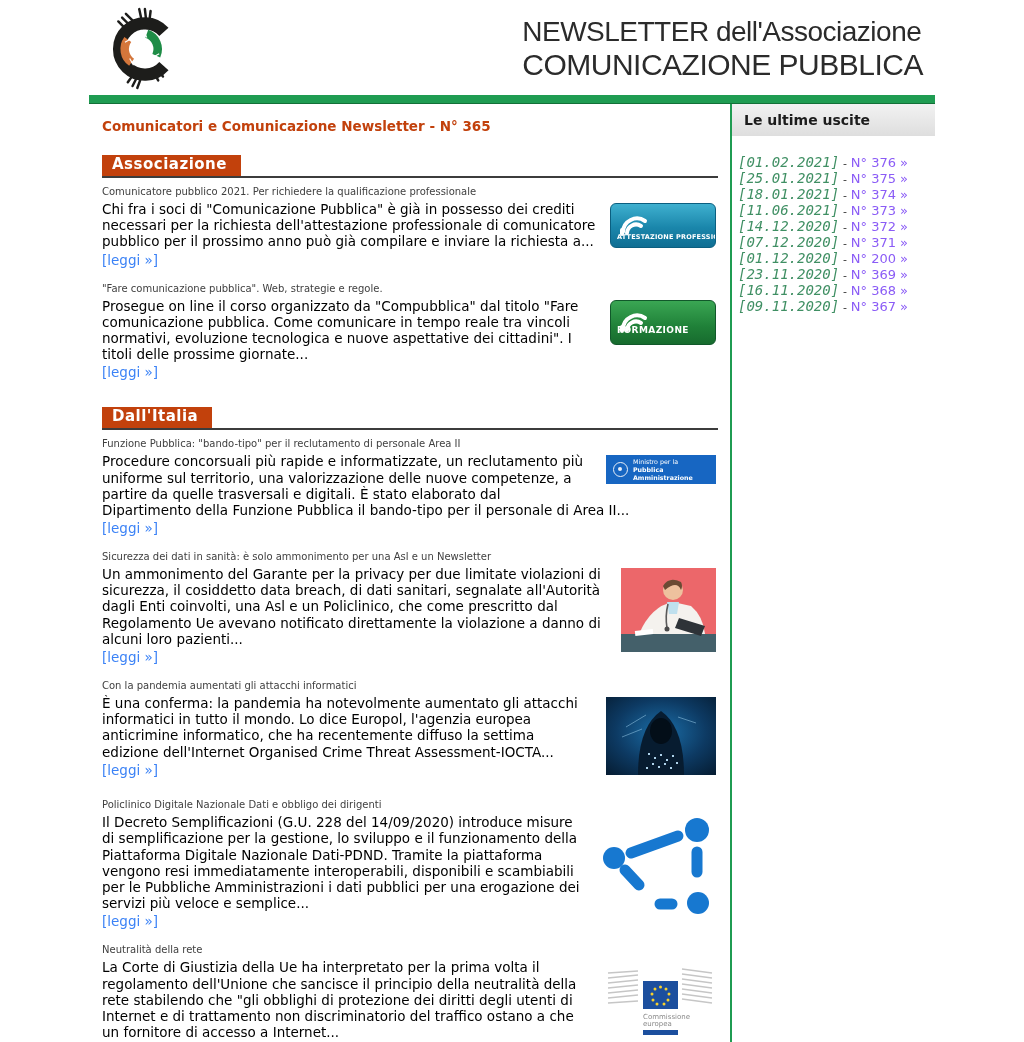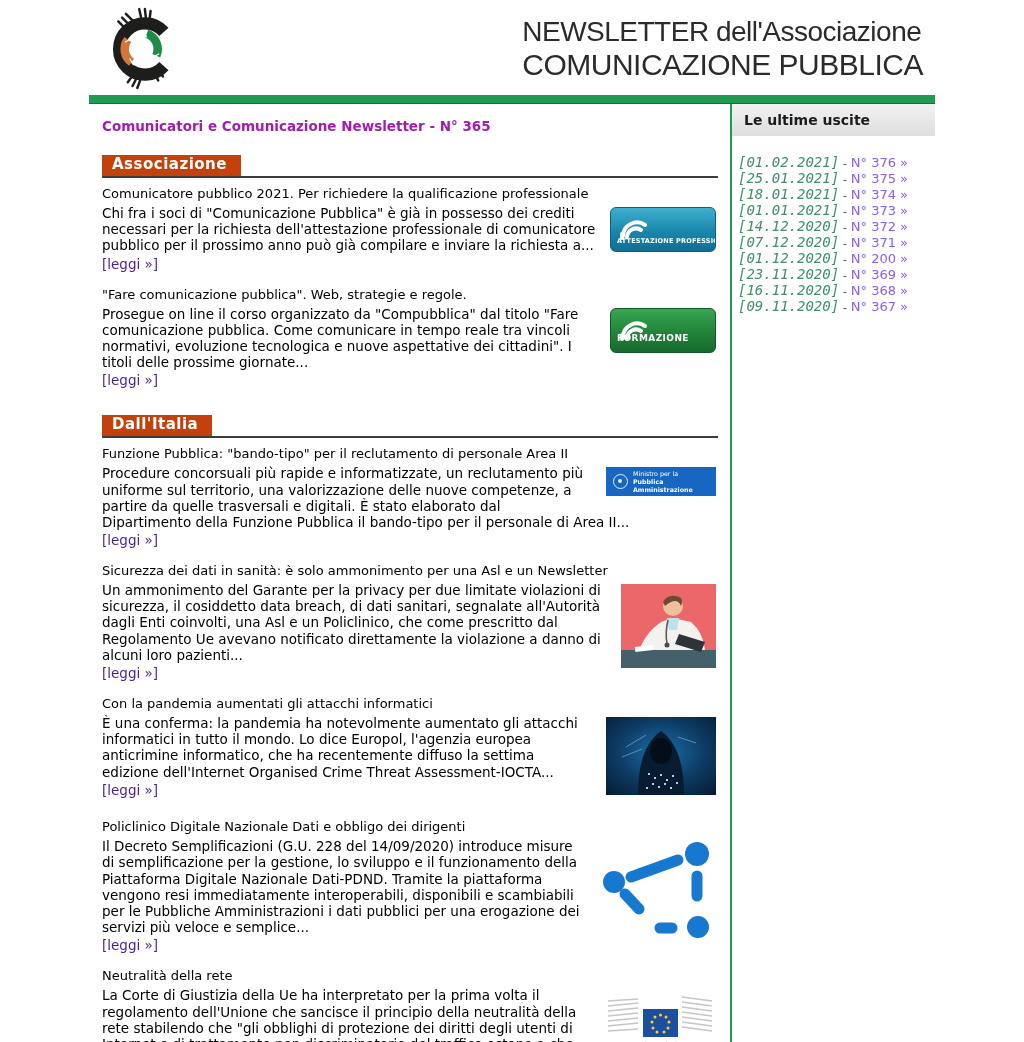--- a/index.html
+++ b/index.html
@@ -17,30 +17,30 @@
   .masthead .m1 { font-size:28px; letter-spacing:-0.5px; }
   .masthead .m2 { font-size:30px; letter-spacing:-0.5px; }
 
   .green-bar { height:9px; background:#1f9c52; border-bottom:1px solid #137038; }
 
   
   .content-row { flex:1; display:flex; align-items:stretch; }
   .main { flex:1; padding:12px 12px 10px 13px; min-width:0; }
   .sidebar { width:205px; flex:0 0 205px; border-left:2px solid #1f9c52; background:#fff; }
 
-  .nl-title { font-size:13.5px; font-weight:bold; color:#a21caf; margin:2px 0 20px; }
+  .nl-title { font-size:13.5px; font-weight:bold; color:#c2410c; margin:2px 0 20px; }
 
   .section-head { border-bottom:2px solid #3c3c3c; margin:6px 0 8px; }
   .section-head span { display:inline-block; background:#c2410c; color:#ffffff; font-weight:bold; font-size:15px; padding:0 14px 3px 10px; letter-spacing:0.5px; }
   .section-head.second { margin-top:26px; }
 
   .article { margin-bottom:15px; display:flow-root; }
-  .a-title { color:#000000; font-size:13px; margin-bottom:4px; }
+  .a-title { color:#404040; font-size:10px; margin-bottom:4px; }
   .a-body  { font-size:13.5px; line-height:1.2; color:#000; }
-  .a-leggi { color:#4c1d95; font-size:13.5px; margin-top:2px; }
+  .a-leggi { color:#3b82f6; font-size:13.5px; margin-top:2px; }
   .thumb { float:right; margin:2px 2px 6px 14px; }
 
   
   .badge { width:106px; height:45px; border-radius:6px; position:relative; overflow:hidden; }
   .badge.teal  { background:linear-gradient(180deg,#3fb0cf 0%,#1a86ab 55%,#0f6e93 100%); border:1px solid #0b5f80; }
   .badge.green { background:linear-gradient(180deg,#3aa653 0%,#1f8038 60%,#176b2e 100%); border:1px solid #11582a; }
   .badge svg { position:absolute; left:4px; top:2px; }
   .badge .blabel { position:absolute; left:6px; right:2px; bottom:5px; color:#fff; font-weight:bold; white-space:nowrap; }
   .badge.teal  .blabel { font-size:6.5px; letter-spacing:0.2px; }
   .badge.green .blabel { font-size:9px; letter-spacing:0.4px; bottom:8px; }
@@ -292,21 +292,21 @@
       </div>
 
     </div>
 
     <div class="sidebar">
       <div class="sb-latest-head">Le ultime uscite</div>
       <div class="sb-issues">
         <div class="issue-row"><span class="i-date">[01.02.2021]</span> <span class="i-sep">-</span> <span class="i-num">N° 376 »</span></div>
         <div class="issue-row"><span class="i-date">[25.01.2021]</span> <span class="i-sep">-</span> <span class="i-num">N° 375 »</span></div>
         <div class="issue-row"><span class="i-date">[18.01.2021]</span> <span class="i-sep">-</span> <span class="i-num">N° 374 »</span></div>
-        <div class="issue-row"><span class="i-date">[01.01.2021]</span> <span class="i-sep">-</span> <span class="i-num">N° 373 »</span></div>
+        <div class="issue-row"><span class="i-date">[11.06.2021]</span> <span class="i-sep">-</span> <span class="i-num">N° 373 »</span></div>
         <div class="issue-row"><span class="i-date">[14.12.2020]</span> <span class="i-sep">-</span> <span class="i-num">N° 372 »</span></div>
         <div class="issue-row"><span class="i-date">[07.12.2020]</span> <span class="i-sep">-</span> <span class="i-num">N° 371 »</span></div>
         <div class="issue-row"><span class="i-date">[01.12.2020]</span> <span class="i-sep">-</span> <span class="i-num">N° 200 »</span></div>
         <div class="issue-row"><span class="i-date">[23.11.2020]</span> <span class="i-sep">-</span> <span class="i-num">N° 369 »</span></div>
         <div class="issue-row"><span class="i-date">[16.11.2020]</span> <span class="i-sep">-</span> <span class="i-num">N° 368 »</span></div>
         <div class="issue-row"><span class="i-date">[09.11.2020]</span> <span class="i-sep">-</span> <span class="i-num">N° 367 »</span></div>
       </div>
     </div>
 
   </div>

